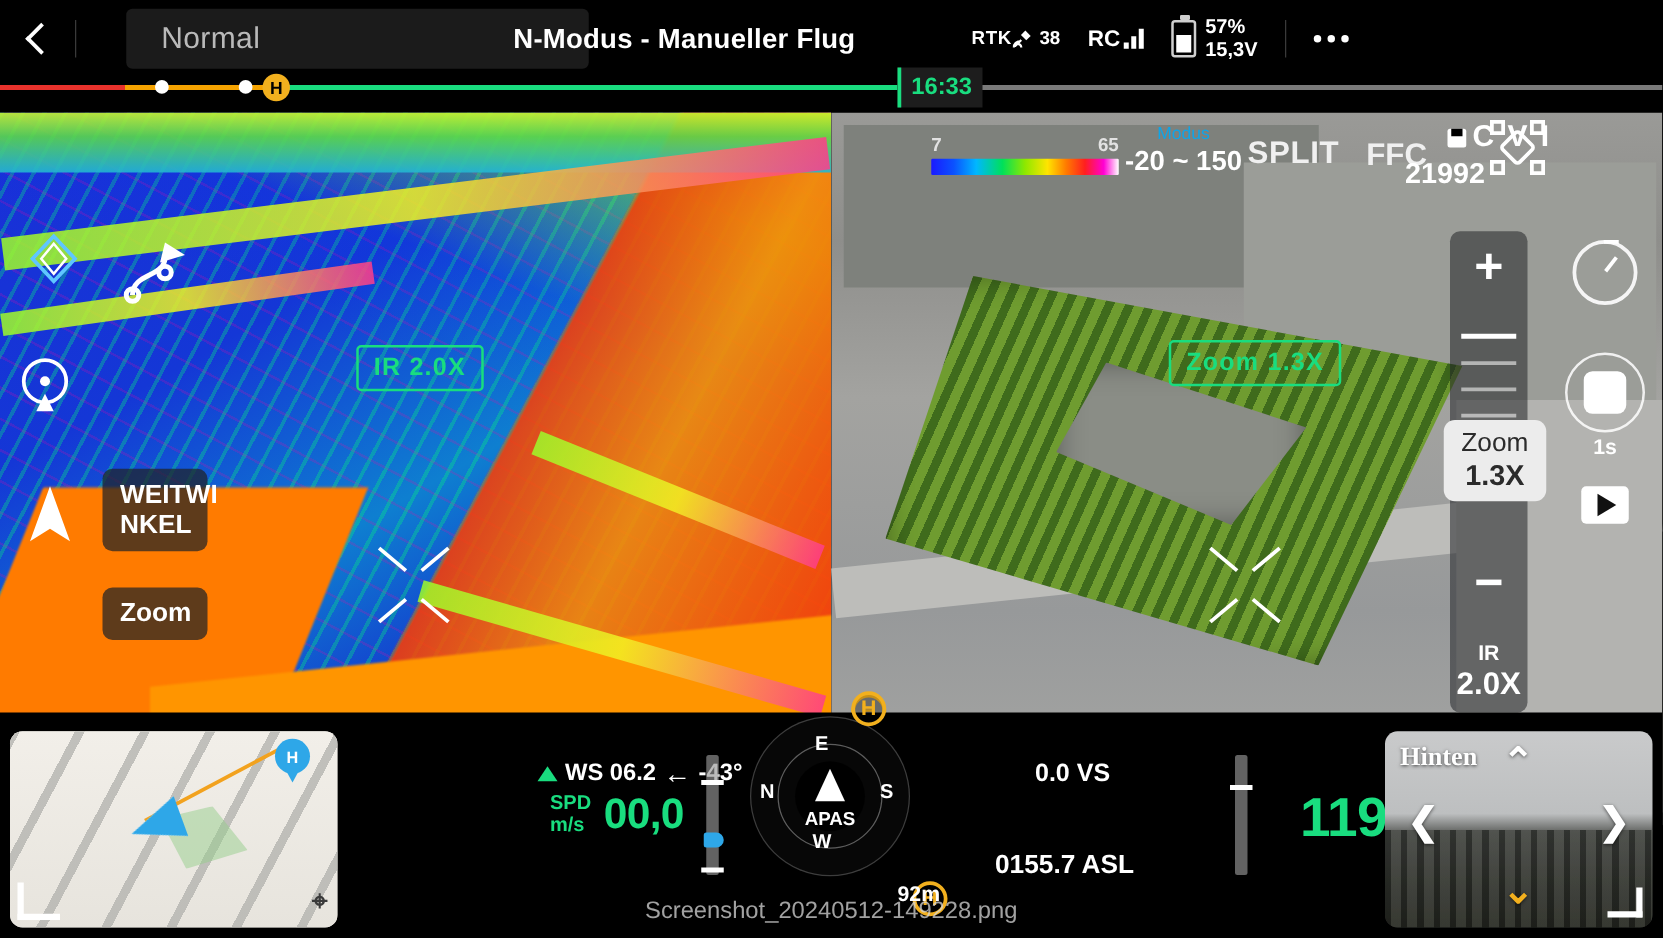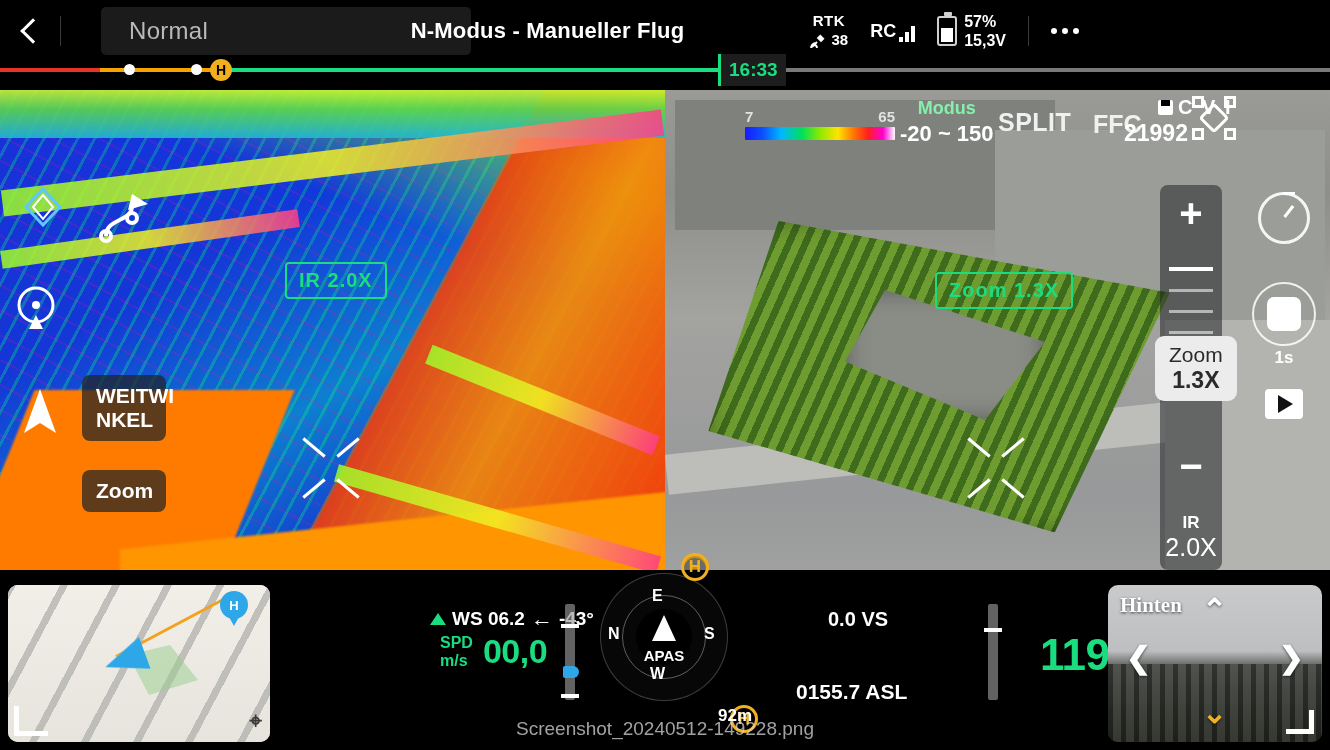--- a/index.html
+++ b/index.html
@@ -30,25 +30,25 @@
   .flight-title {
     position:absolute; left:0; right:0; top:0; height:62px;
     display:flex; align-items:center; justify-content:center;
     color:#fff; font-size:22px; font-weight:bold; letter-spacing:.2px;
     pointer-events:none;
   }
   .status-right {
     position:absolute; right:0; top:0; height:62px; display:flex; align-items:center;
     gap:22px; padding-right:16px;
   }
-  .stat-block { display:flex; flex-direction:column; align-items:center; color:#fff;
+  .stat-block { display:flex; flex-direction:row; align-items:center; color:#fff;
     font-size:15px; font-weight:bold; line-height:1.25; }
   .stat-row { display:flex; align-items:flex-end; gap:4px; }
   .rtk-label { font-size:15px; font-weight:bold; letter-spacing:.5px; }
-  .rc-block { display:flex; align-items:flex-end; gap:3px; color:#fff; font-size:18px; font-weight:bold;}
+  .rc-block { display:flex; align-items:center; gap:3px; color:#fff; font-size:18px; font-weight:bold;}
   .bars { display:flex; align-items:flex-end; gap:2px; height:16px; }
   .bars i { display:block; width:4px; background:#fff; }
   .bars i:nth-child(1){height:5px;} .bars i:nth-child(2){height:10px;} .bars i:nth-child(3){height:16px;}
   .batt-wrap { display:flex; align-items:center; gap:7px; }
   .batt { position:relative; width:20px; height:30px; border:2px solid #cfcfcf; border-radius:3px; }
   .batt:before { content:""; position:absolute; top:-6px; left:5px; width:8px; height:4px;
     background:#cfcfcf; border-radius:1px;}
   .batt-fill { position:absolute; left:2px; right:2px; bottom:2px; height:55%; background:#fff; }
   .batt-txt { color:#fff; font-size:16px; font-weight:bold; line-height:1.2; }
   .dots { display:flex; gap:5px; }
@@ -126,28 +126,28 @@
     display:flex; align-items:center; justify-content:center; background:rgba(0,0,0,.18); }
 
   
   .ir-scale { position:absolute; left:745px; top:108px; width:150px; }
   .scale-nums { display:flex; justify-content:space-between; color:#e2e2e2;
     font-size:15px; font-weight:bold; margin-bottom:2px; }
   .scale-bar { height:13px; border-radius:1px;
     background:linear-gradient(90deg,#1a1aff 0%, #0b52ff 12%, #00b7ff 24%, #00e05a 38%,
       #8ee800 50%, #ffe400 62%, #ff7a00 72%, #ff1f1f 82%, #ff00d4 92%, #ffffff 100%); }
   .modus-box { position:absolute; left:900px; top:98px; text-align:center; color:#fff; }
-  .modus-lbl { font-size:18px; font-weight:bold; color:#86efac; }
+  .modus-lbl { font-size:14px; font-weight:normal; color:#0ea5e9; }
   .modus-val { font-size:22px; font-weight:bold; margin-top:2px; }
   .split-btn { position:absolute; left:998px; top:108px; color:#f0f0f0;
     font-size:25px; font-weight:bold; letter-spacing:.5px; }
   .ffc-btn { position:absolute; left:1068px; top:110px; color:#f0f0f0;
     font-size:25px; font-weight:bold;margin-left:25px; }
   .sd-box { position:absolute; left:1124px; top:96px; color:#fff; text-align:left; }
-  .sd-top { display:flex; align-items:center; gap:5px; font-size:20px; font-weight:bold;
+  .sd-top { display:flex; align-items:center; gap:5px; font-size:24px; font-weight:bold;
     letter-spacing:2px;padding-left:34px; }
   .sd-icon { width:15px; height:15px; background:#fff; border-radius:2px; position:relative; }
   .sd-icon:after { content:""; position:absolute; left:3px; top:0; width:9px; height:6px; background:#000; }
   .sd-count { font-size:23px; font-weight:bold; margin-top:1px; }
   .cap-icon { position:absolute; left:1192px; top:96px; width:44px; height:44px; }
   .cap-icon i { position:absolute; width:12px; height:12px; border:3px solid #fff; }
   .ci-tl{ top:0;left:0;border-right:none;border-bottom:none;}
   .ci-tr{ top:0;right:0;border-left:none;border-bottom:none;}
   .ci-bl{ bottom:0;left:0;border-right:none;border-top:none;}
   .ci-br{ bottom:0;right:0;border-left:none;border-top:none;}
@@ -159,21 +159,21 @@
     background:rgba(35,37,40,.55); border-radius:8px; }
   .zr-plus { position:absolute; top:10px; left:0; width:62px; text-align:center;
     color:#fff; font-size:40px; font-weight:bold; line-height:36px; }
   .zr-minus { position:absolute; bottom:90px; left:0; width:62px; text-align:center;
     color:#fff; font-size:40px; font-weight:bold; line-height:28px; }
   .zr-ticks { position:absolute; left:9px; top:82px; width:44px; }
   .zr-ticks i { display:block; height:3px; background:rgba(255,255,255,.55); margin-bottom:18px; }
   .zr-ticks i.big { height:4px; background:#fff; }
   .zr-ir { position:absolute; bottom:8px; left:0; width:62px; text-align:center; color:#fff; }
   .zr-ir .l { font-size:17px; font-weight:bold; }
-  .zr-ir .v { font-size:25px; font-weight:normal; }
+  .zr-ir .v { font-size:25px; font-weight:bold; }
   .zoom-tip { position:absolute; left:1155px; top:336px; background:#ececec; border-radius:9px;
     padding:7px 14px; color:#2b2b2b; text-align:center; line-height:1.15; }
   .zoom-tip .a { font-size:21px; } .zoom-tip .b { font-size:23px; font-weight:bold; }
 
   
   .rc-timer { position:absolute; left:1258px; top:192px; width:52px; height:52px;
     border:3px solid rgba(255,255,255,.9); border-radius:50%; }
   .rc-timer:after { content:""; position:absolute; left:22px; top:-3px; width:12px; height:3px; background:#fff; }
   .rc-timer:before { content:""; position:absolute; left:22px; top:8px; width:3px; height:14px;
     background:#fff; transform-origin: bottom center; transform:rotate(38deg); }
@@ -360,21 +360,21 @@
       </svg>
       <svg class="ovl" style="left:16px; top:195px; width:42px; height:52px;">
         <circle cx="20" cy="20" r="17" fill="none" stroke="#fff" stroke-width="3"></circle>
         <circle cx="20" cy="20" r="4" fill="#fff"></circle>
         <polygon points="20,30 27,44 13,44" fill="#fff"></polygon>
       </svg>
       <svg class="ovl" style="left:18px; top:295px; width:44px; height:58px;">
         <polygon points="22,4 38,48 22,38 6,48" fill="#fff"></polygon>
       </svg>
 
-      <div class="ovl badge-green" style="left:285px; top:172px;">IR  2.0X</div>
+      <div class="ovl badge-green" style="left:285px; top:186px;">IR  2.0X</div>
 
       <div class="ovl lens-btn" style="left:82px; top:285px;">
         <span>WEITWI NKEL</span>
       </div>
       <div class="ovl lens-btn" style="left:82px; top:380px;">
         <span>Zoom</span>
       </div>
 
       <div class="crosshair" style="left:300px; top:350px;">
         <span class="ch-tl"></span>

